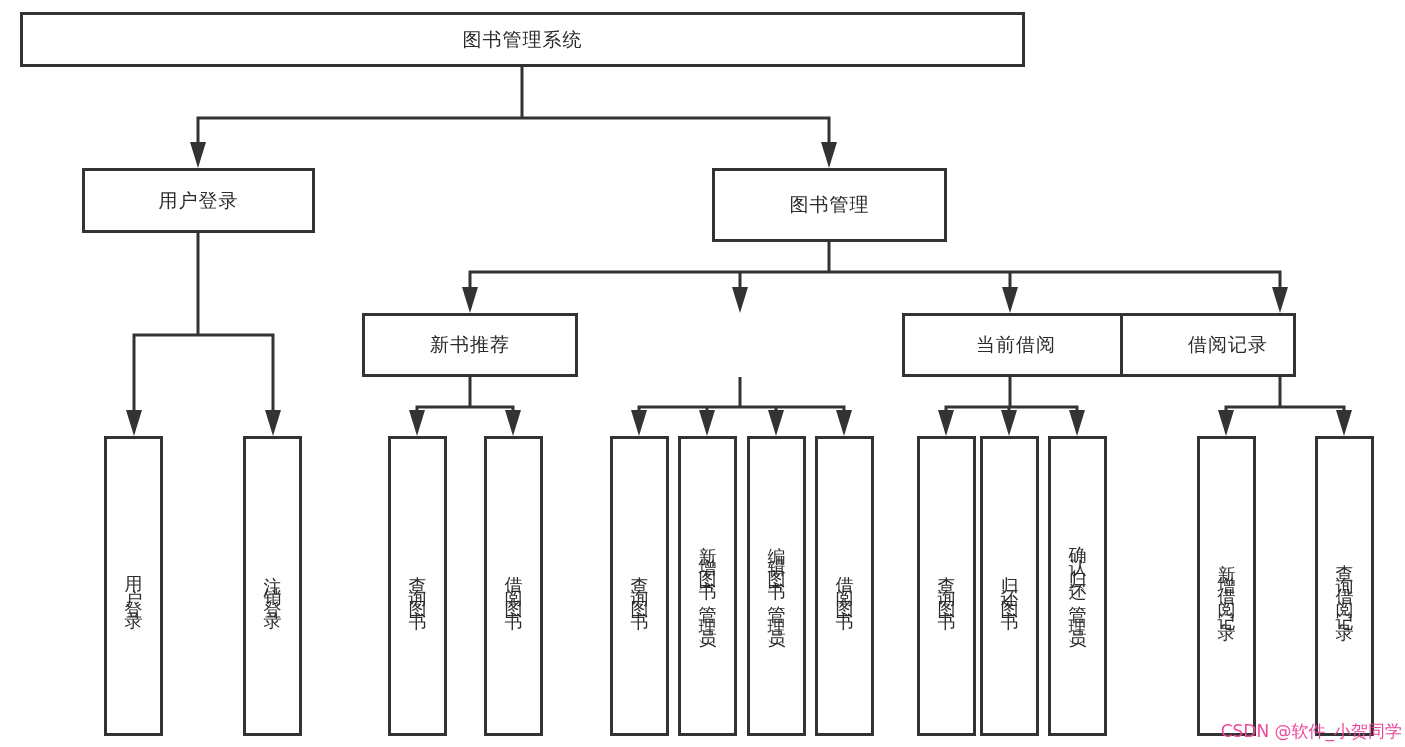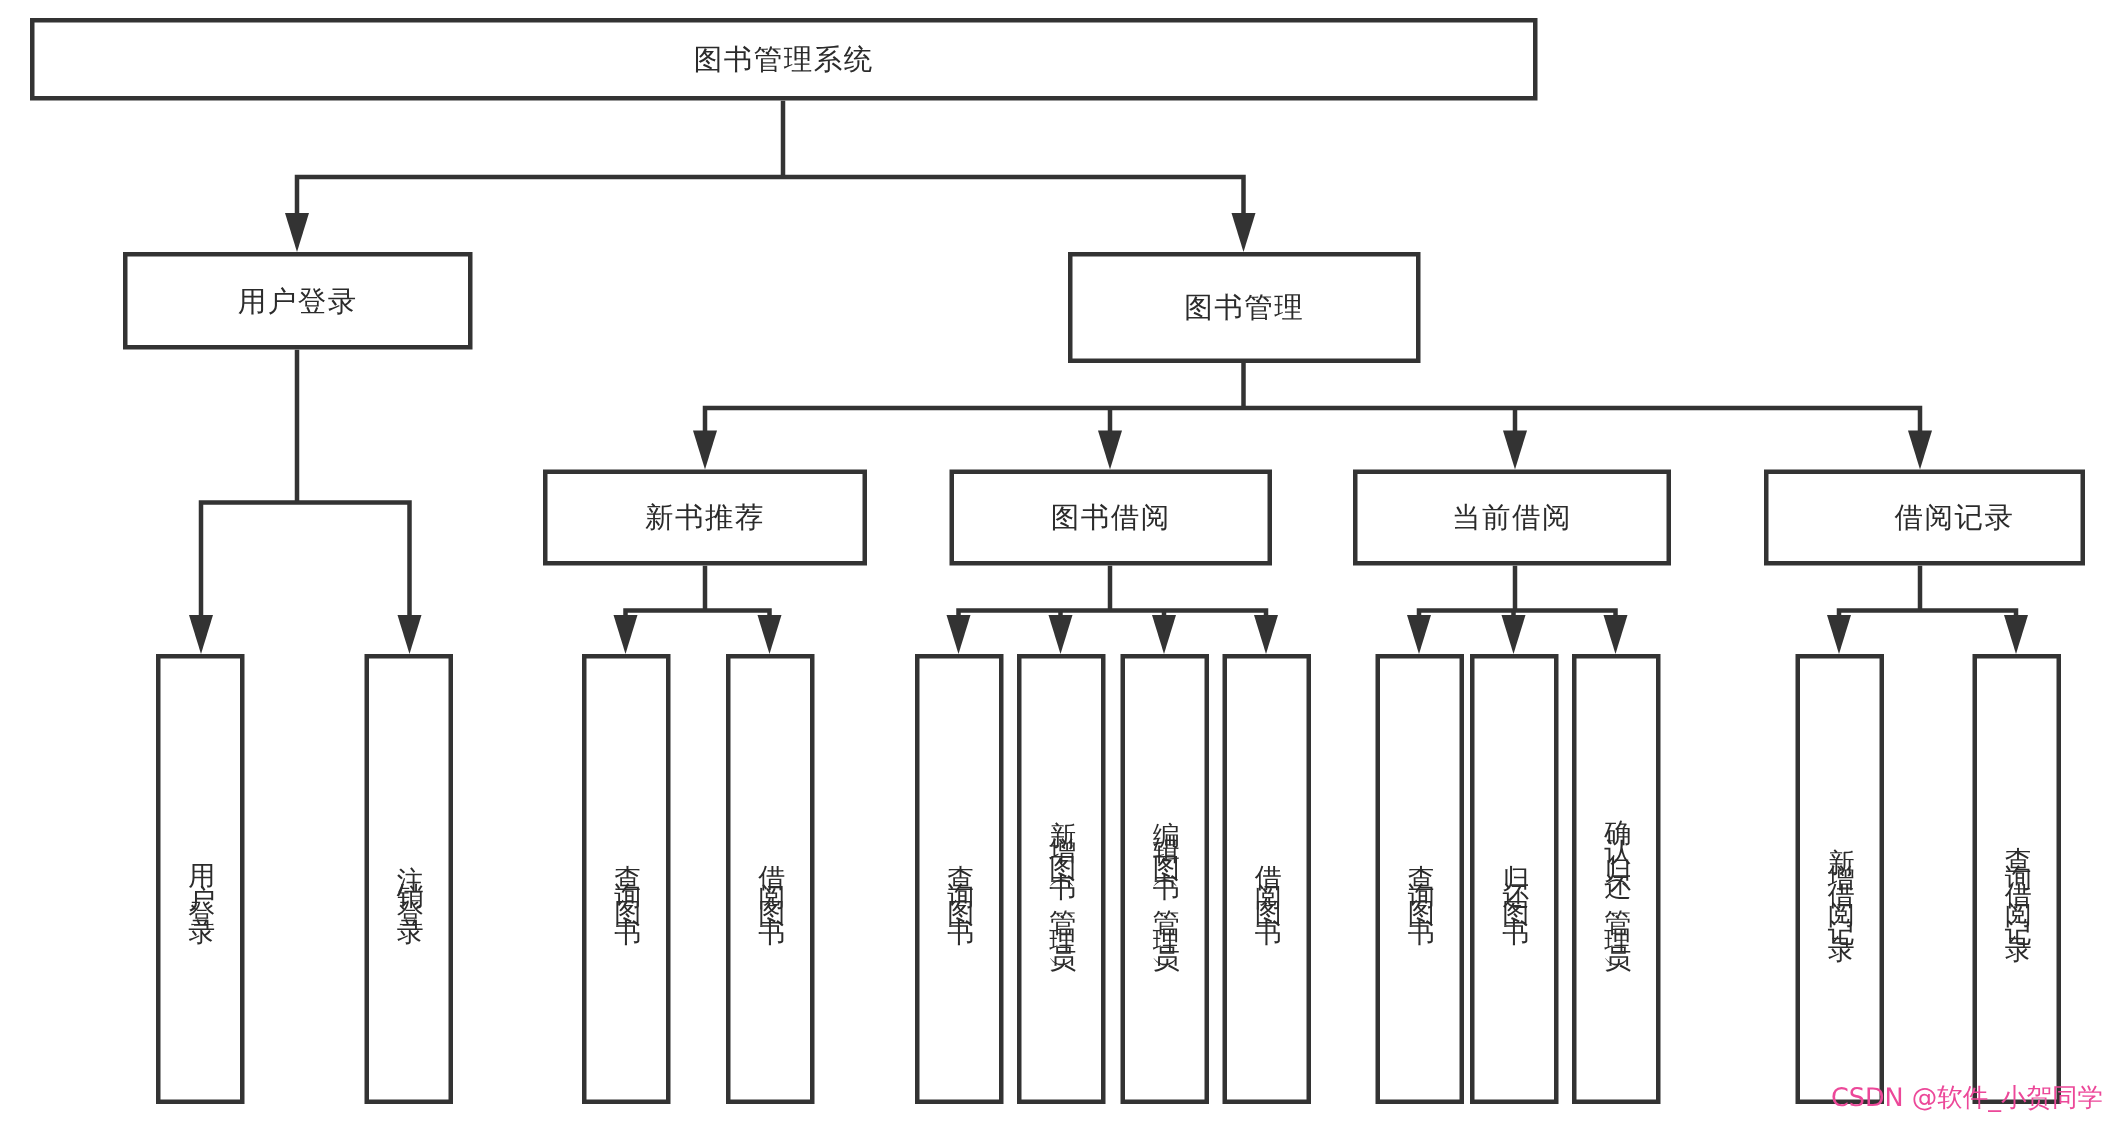--- a/index.html
+++ b/index.html
@@ -12,22 +12,22 @@
     position:absolute;box-sizing:border-box;border:3px solid #333333;background:#ffffff;
     display:flex;align-items:center;justify-content:center;z-index:1;
     font-size:19px;letter-spacing:1px;white-space:nowrap;
   }
   .root{left:20px;top:12px;width:1005px;height:55px;justify-content:center;}
   .n-user-login{left:82px;top:168px;width:233px;height:65px;}
   .n-book-mgmt{left:712px;top:168px;width:235px;height:74px;}
   .lvl2{top:313px;height:64px;}
   .n-newbook{left:362px;width:216px;}
   .n-borrow{left:633px;width:215px;}
-  .n-current{left:902px;width:212px;}
-  .n-records{left:1176px;width:214px;padding-left:40px;}
+  .n-current{left:902px;width:228px;}
+  .n-records{left:1120px;width:176px;padding-left:40px;}
   .leaf{
     position:absolute;top:436px;width:59px;height:300px;box-sizing:border-box;
     border:3px solid #333333;background:#ffffff;z-index:1;
     display:flex;align-items:center;justify-content:center;
   }
   .leaf .vtxt{
     writing-mode:vertical-lr;text-orientation:mixed;
     font-size:18px;letter-spacing:12px;line-height:1;white-space:nowrap;
   }
   .lf1{left:104px;}  .lf2{left:243px;}
@@ -102,23 +102,20 @@
   <div class="box n-user-login">
     <span>用户登录</span>
   </div>
   <div class="box n-book-mgmt">
     <span>图书管理</span>
   </div>
 
   <div class="box lvl2 n-newbook">
     <span>新书推荐</span>
   </div>
-  <div class="box lvl2 n-borrow">
-    <span>图书借阅</span>
-  </div>
   <div class="box lvl2 n-current">
     <span>当前借阅</span>
   </div>
   <div class="box lvl2 n-records">
     <span>借阅记录</span>
   </div>
 
   <div class="leaf lf1">
     <span class="vtxt">用户登录</span>
   </div>

